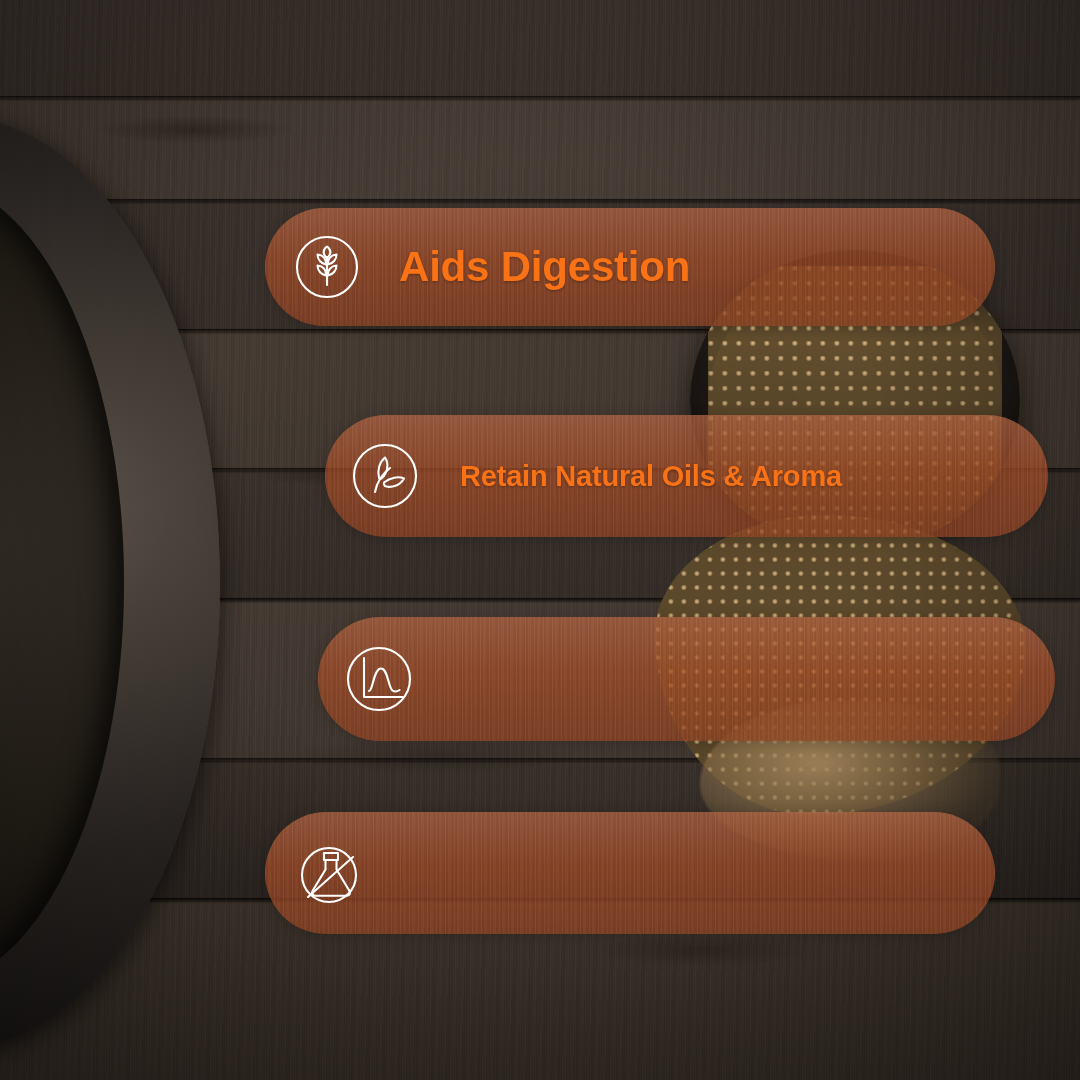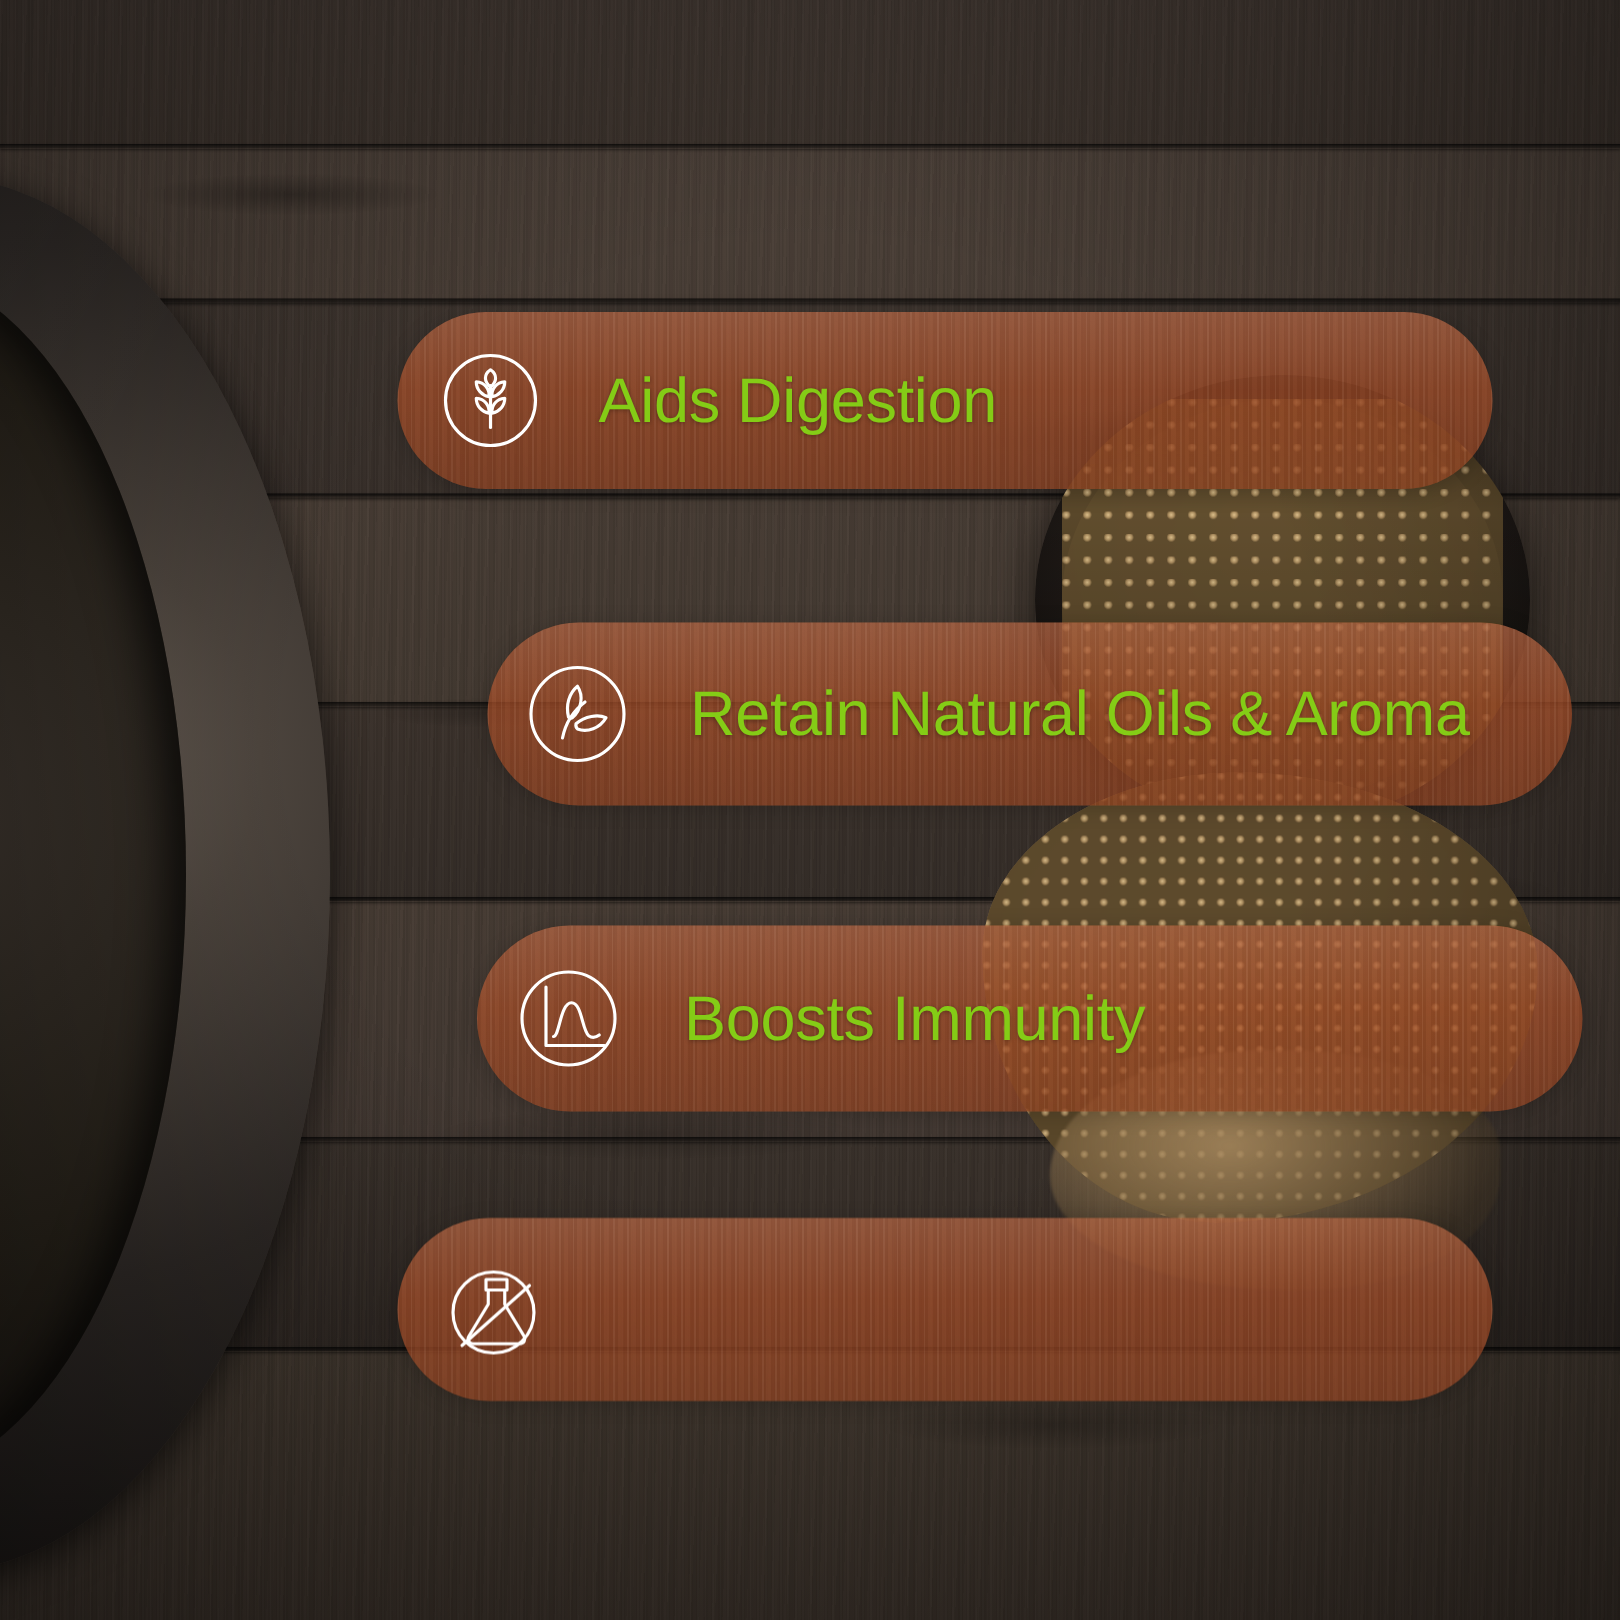--- a/index.html
+++ b/index.html
@@ -117,32 +117,32 @@
     background-image:repeating-linear-gradient(90deg,
       rgba(255,255,255,.055) 0px,rgba(255,255,255,.055) 1px,
       rgba(0,0,0,.045) 1px,rgba(0,0,0,.045) 3px,
       rgba(255,255,255,.02) 3px,rgba(255,255,255,.02) 6px,
       rgba(0,0,0,.03) 6px,rgba(0,0,0,.03) 9px);}
   .pill-glow{position:absolute;inset:0;border-radius:999px;pointer-events:none;
     background:linear-gradient(180deg,rgba(255,255,255,.09),rgba(255,255,255,0) 45%,rgba(0,0,0,.10));}
 
   .pill-icon{position:relative;flex:0 0 auto;display:flex;align-items:center;justify-content:center;}
   .pill-icon svg{display:block;}
-  .pill-label{position:relative;color:#84cc16;font-weight:400;
+  .pill-label{position:relative;color:#f97316;font-weight:700;
     letter-spacing:-.2px;white-space:nowrap;
     text-shadow:0 1px 3px rgba(0,0,0,.30);}
 
   
   #pill-0{left:265px;top:208px;width:730px;height:118px;}
   #pill-0 .pill-icon{margin-left:26px;}
   #pill-0 .pill-label{margin-left:36px;font-size:42px;}
 
   #pill-1{left:325px;top:415px;width:723px;height:122px;}
   #pill-1 .pill-icon{margin-left:21px;}
-  #pill-1 .pill-label{margin-left:36px;font-size:42px;}
+  #pill-1 .pill-label{margin-left:36px;font-size:29px;}
 
   #pill-2{left:318px;top:617px;width:737px;height:124px;}
   #pill-2 .pill-icon{margin-left:22px;}
   #pill-2 .pill-label{margin-left:38px;font-size:42px;}
 
   #pill-3{left:265px;top:812px;width:730px;height:122px;}
   #pill-3 .pill-icon{margin-left:26px;}
   #pill-3 .pill-label{margin-left:36px;font-size:42px;}
 </style>
 </head>
@@ -214,21 +214,20 @@
   <div class="pill" id="pill-2">
     <div class="pill-tex"></div>
     <div class="pill-glow"></div>
     <div class="pill-icon">
       <svg width="78" height="78" viewBox="0 0 78 78" fill="none" stroke="#ffffff" stroke-width="2.1" stroke-linecap="round" stroke-linejoin="round">
         <circle cx="39" cy="39" r="31"></circle>
         <polyline points="24,18 24,57 63,57"></polyline>
         <path d="M29 51 C33 51 33.5 28.5 41 28.5 C48 28.5 48 47 52.5 50.5 C55 52.3 57.5 51.5 59.5 50"></path>
       </svg>
     </div>
-    <div class="pill-label">Boosts Immunity</div>
   </div>
 
   <div class="pill" id="pill-3">
     <div class="pill-tex"></div>
     <div class="pill-glow"></div>
     <div class="pill-icon">
       <svg width="80" height="80" viewBox="0 0 80 80" fill="none" stroke="#ffffff" stroke-width="2.1" stroke-linecap="round" stroke-linejoin="round">
         <circle cx="38" cy="42" r="27"></circle>
         <path d="M33 20 h14 v7 h-14 z"></path>
         <path d="M34.5 27 v9.5 L21.5 58 a3.2 3.2 0 0 0 2.8 4.8 h31.4 a3.2 3.2 0 0 0 2.8 -4.8 L45.5 36.5 V27"></path>

